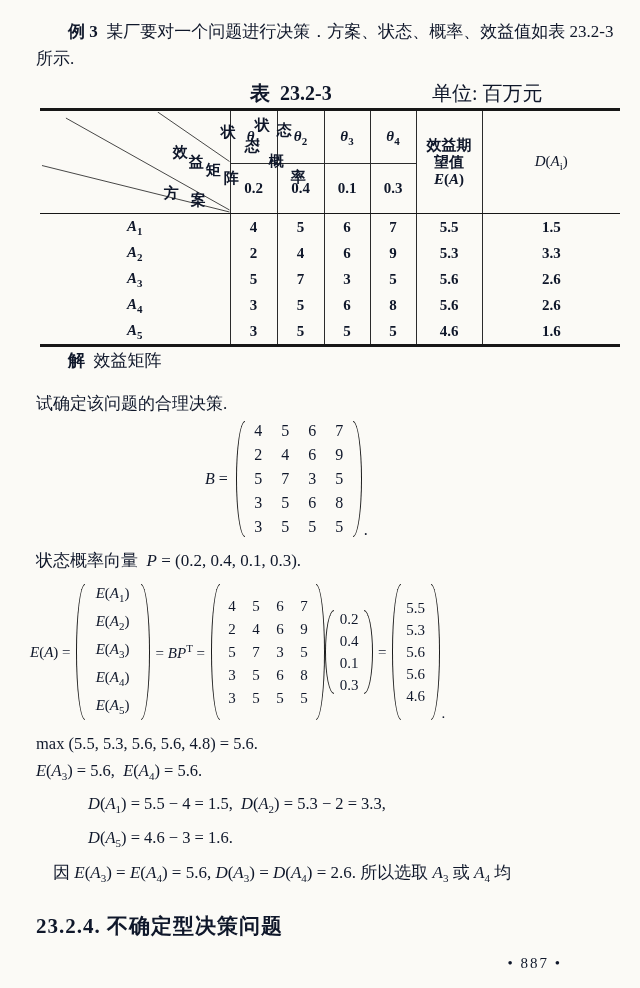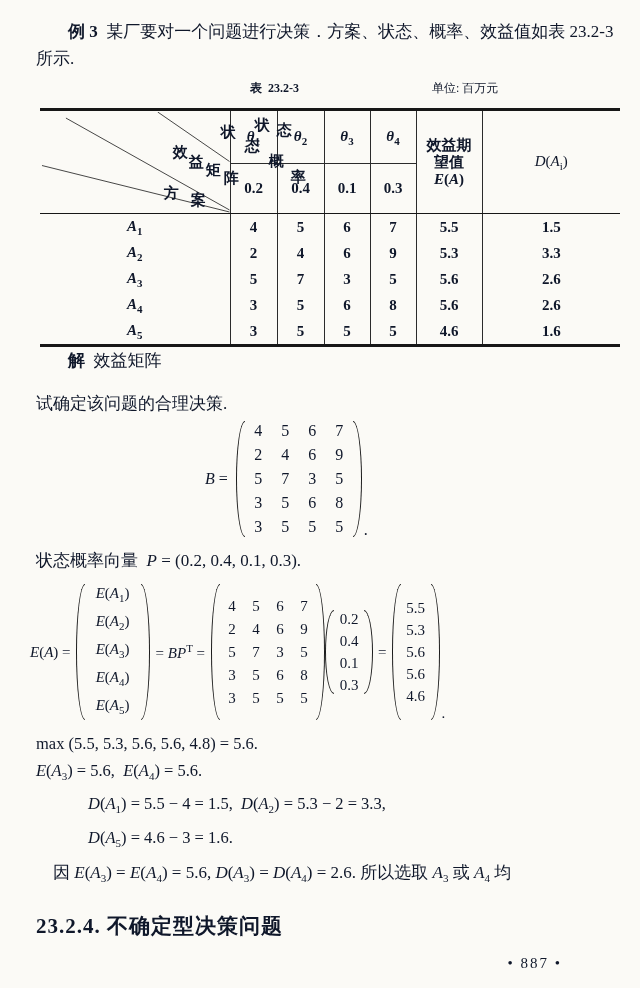--- a/index.html
+++ b/index.html
@@ -8,21 +8,21 @@
     background:#fbfaf6; color:#0f172a; overflow:hidden; box-sizing:border-box;
     padding-top:18px;
     font-family:"Liberation Serif","DejaVu Serif",serif;
   }
   .tline { margin:0 24px 0 36px; font-size:17px; line-height:27px; white-space:pre-wrap; }
   .ind2 { text-indent:32px; }
   .ind1 { text-indent:17px; }
   .bold { font-weight:bold; }
 
   
-  .caption-row { position:relative; height:24px; margin-top:8px; font-size:12px; }
+  .caption-row { position:relative; height:24px; margin-top:8px; font-size:20px; }
   .cap-label { position:absolute; left:250px; top:0; font-weight:bold; white-space:pre; }
   .cap-unit  { position:absolute; left:432px; top:0; }
 
   
   table.dtable {
     table-layout:fixed; border-collapse:collapse;
     width:580px; margin:4px 0 0 40px;
     border-top:3px solid #171717; border-bottom:3px solid #171717;
     font-size:15px;
   }

